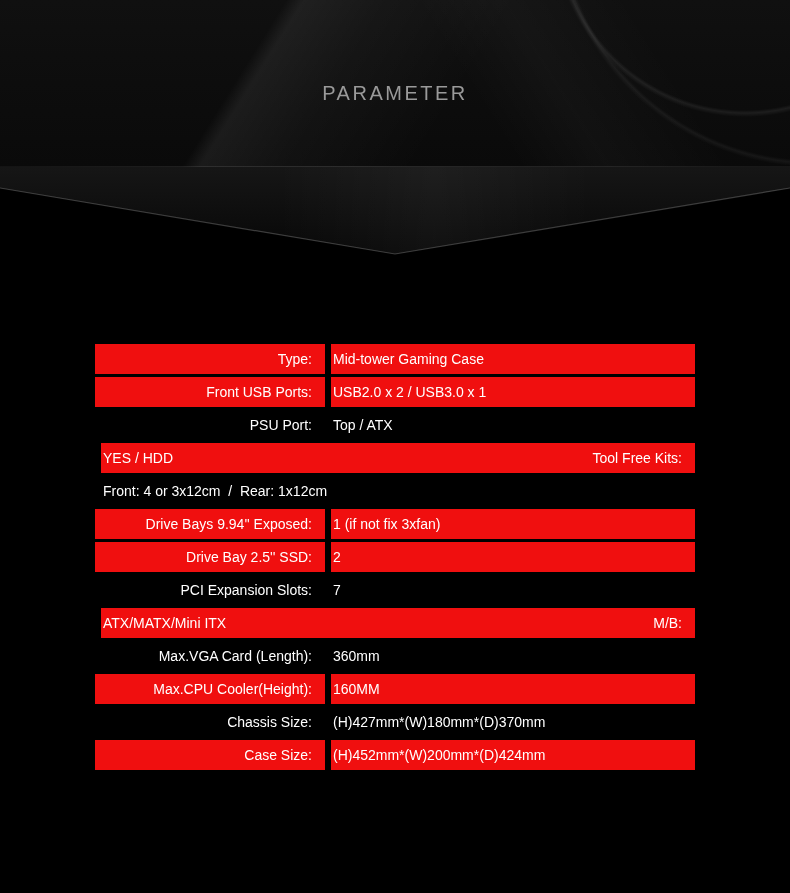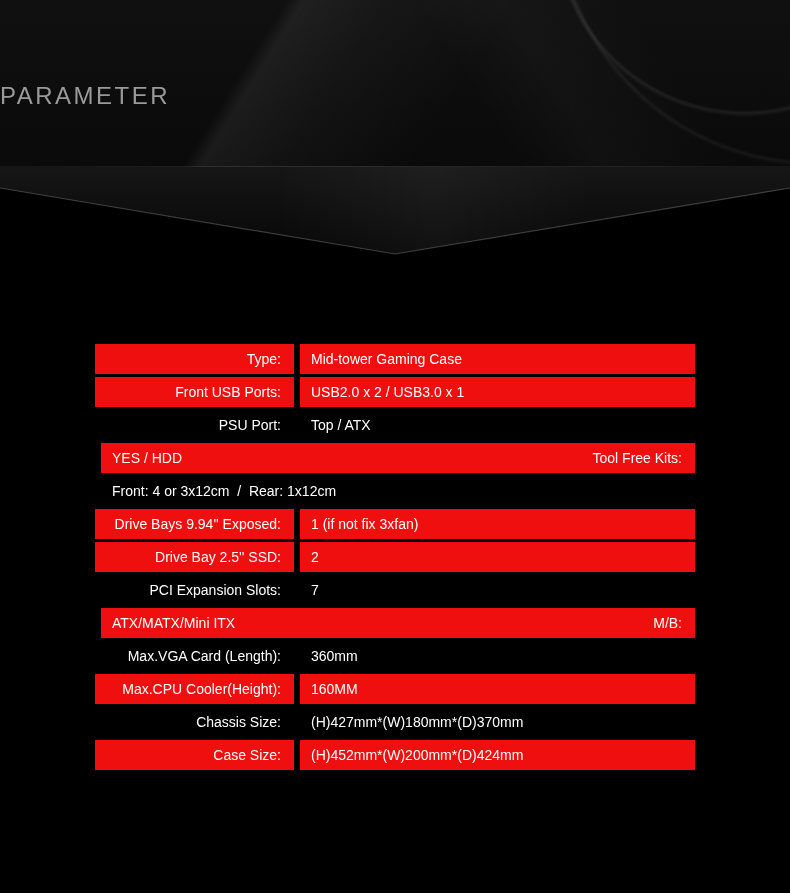--- a/index.html
+++ b/index.html
@@ -17,21 +17,22 @@
     background:
       radial-gradient(circle 190px at 745px -75px, rgba(0,0,0,0) 185px, rgba(255,255,255,0.07) 188px, rgba(0,0,0,0) 192px),
       radial-gradient(circle 260px at 815px -95px, rgba(0,0,0,0) 255px, rgba(255,255,255,0.05) 258px, rgba(0,0,0,0) 262px),
       linear-gradient(122deg, rgba(255,255,255,0) 32%, rgba(255,255,255,0.065) 34%, rgba(255,255,255,0.03) 43%, rgba(255,255,255,0) 58%),
       linear-gradient(58deg, rgba(255,255,255,0) 58%, rgba(255,255,255,0.028) 68%, rgba(255,255,255,0) 82%),
       linear-gradient(180deg, #101010 0%, #0a0a0a 100%);
   }
   .hero-title {
     position: absolute; left: 0; top: 82px;
     width: 790px;
-    font-size: 24px;
+    text-align: center;
+    font-size: 20px;
     letter-spacing: 2.5px;
     color: #9a9a9a;
   }
   .hero-line {
     position: absolute; left: 0; top: 166px;
     width: 790px; height: 1px;
     background: linear-gradient(90deg, rgba(255,255,255,0.04), rgba(255,255,255,0.13) 45%, rgba(255,255,255,0.05));
   }
   .chevron {
     position: absolute; left: 0; top: 167px;
@@ -48,29 +49,29 @@
     margin-bottom: 3px;
     color: #ffffff;
     font-size: 14px;
   }
   .spec-row .cell {
     display: flex;
     align-items: center;
     box-sizing: border-box;
   }
   .spec-row .label {
-    width: 199px;
+    width: 230px;
     justify-content: flex-end;
     padding-right: 13px;
     text-align: right;
   }
   .spec-row .value {
     flex: 1;
     margin-left: 6px;
-    padding-left: 11px;
+    padding-left: 2px;
     white-space: pre;
   }
   .spec-row.red .cell { background: #f00f0f; }
   .spec-row.dark .cell { background: transparent; }
 </style>
 </head>
 <body>
 
 <div class="hero"></div>
 <div class="hero-title">PARAMETER</div>

